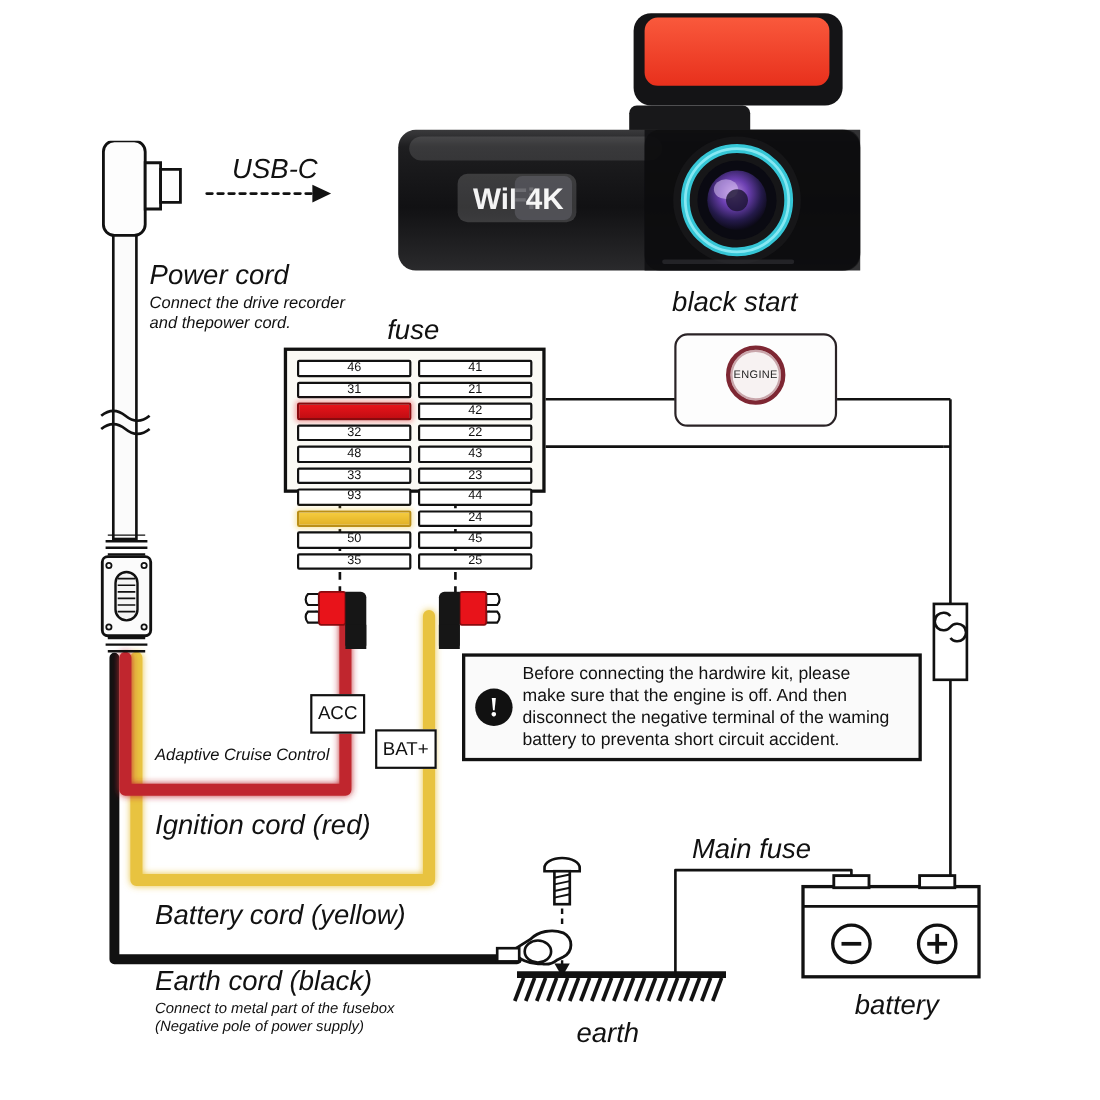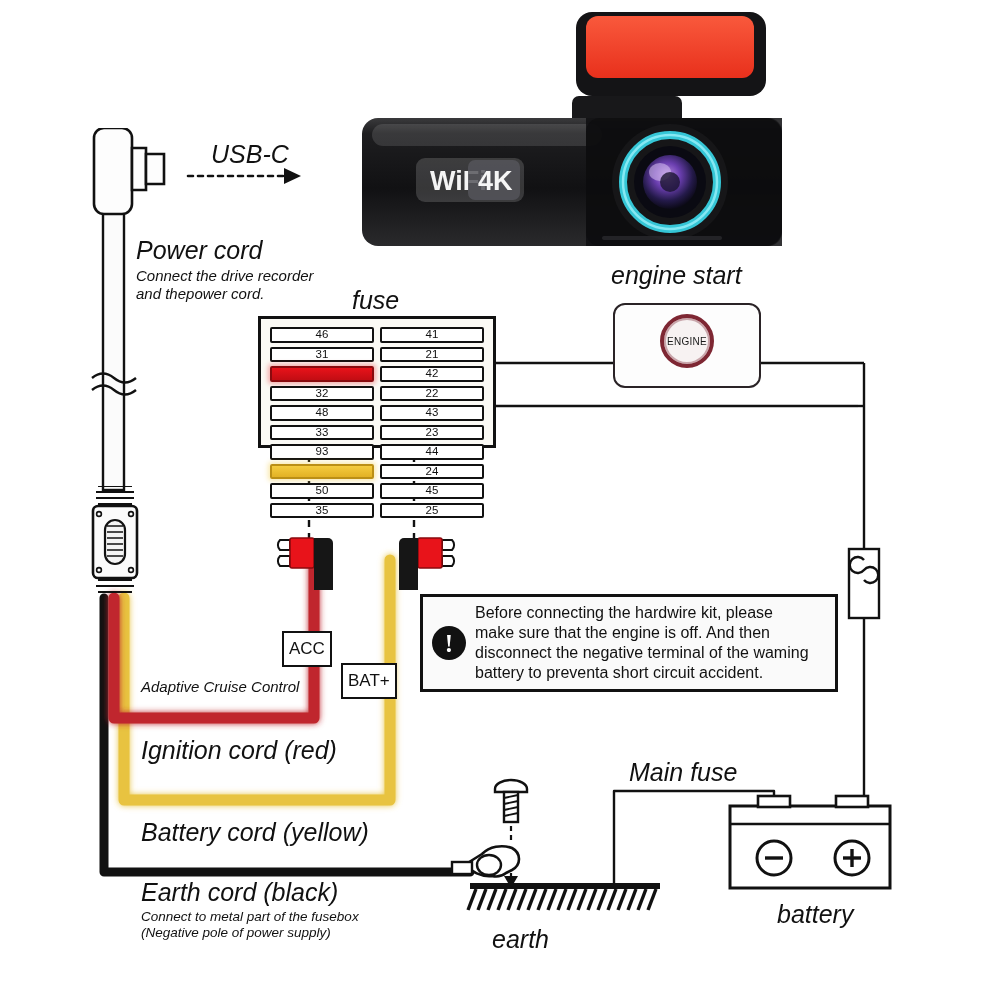--- a/index.html
+++ b/index.html
@@ -344,30 +344,30 @@
   </div>
 
   <div class="t t-big" style="left:211px;top:140px">USB-C</div>
 
   <div class="t t-big" style="left:136px;top:236px">Power cord</div>
   <div class="t t-small" style="left:136px;top:267px">Connect the drive recorder
 and thepower cord.</div>
 
   <div class="t t-big" style="left:352px;top:286px">fuse</div>
 
-  <div class="t t-big" style="left:611px;top:261px">engine start</div>
+  <div class="t t-big" style="left:611px;top:261px">black start</div>
 
   <div class="chip" style="left:282px;top:631px">ACC</div>
   <div class="chip" style="left:341px;top:663px">BAT+</div>
 
   <div class="t" style="left:141px;top:678px;font-size:15px">Adaptive Cruise Control</div>
 
   <div class="t t-big" style="left:141px;top:736px">Ignition cord (red)</div>
   <div class="t t-big" style="left:141px;top:818px">Battery cord (yellow)</div>
   <div class="t t-tiny" style="left:141px;top:909px">Connect to metal part of the fusebox
 (Negative pole of power supply)</div>
   <div class="t t-big" style="left:141px;top:878px">Earth cord (black)</div>
 
-  <div class="t t-big" style="left:492px;top:925px">earth</div>
+  <div class="t t-big" style="left:524px;top:925px">earth</div>
 
   <div class="t t-big" style="left:629px;top:758px">Main fuse</div>
   <div class="t t-big" style="left:777px;top:900px">battery</div>
 </div>
 
 </body></html>

